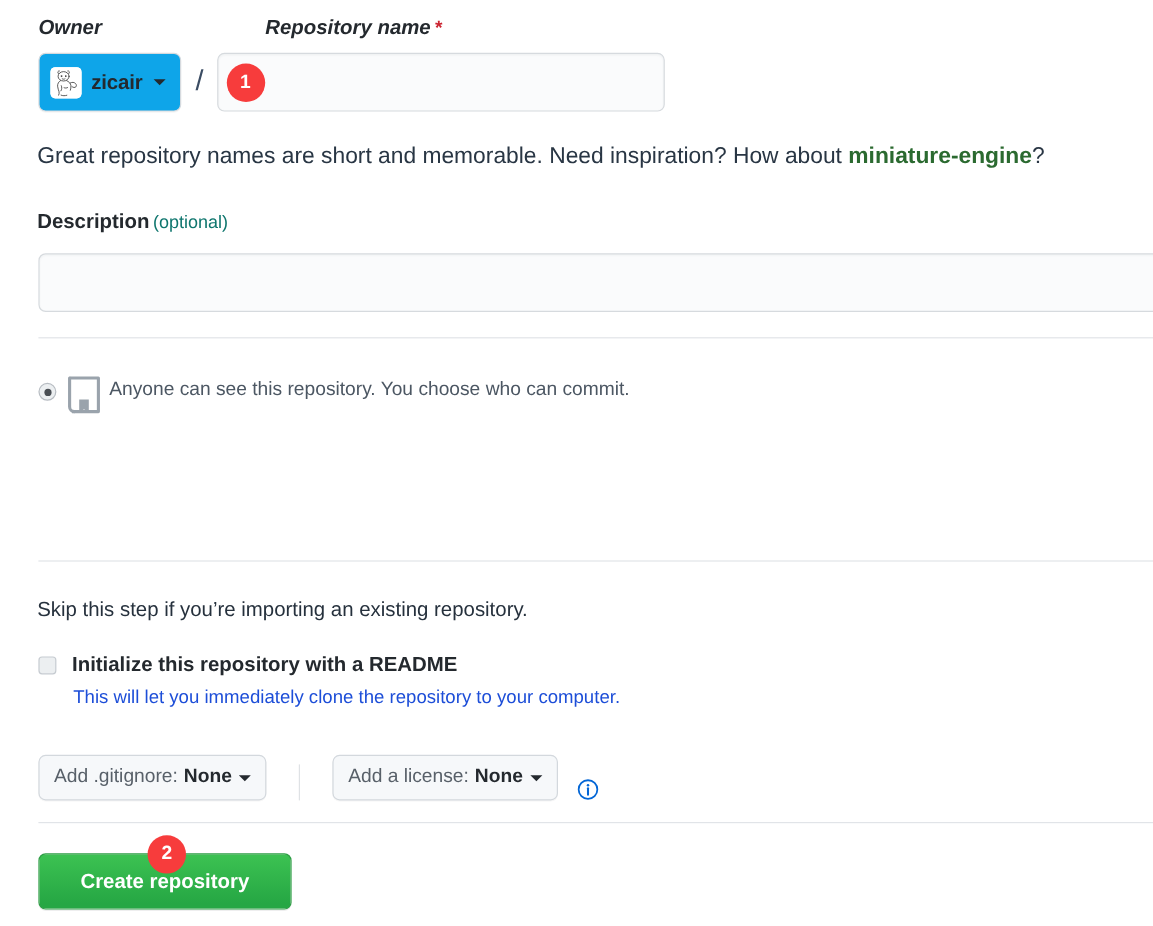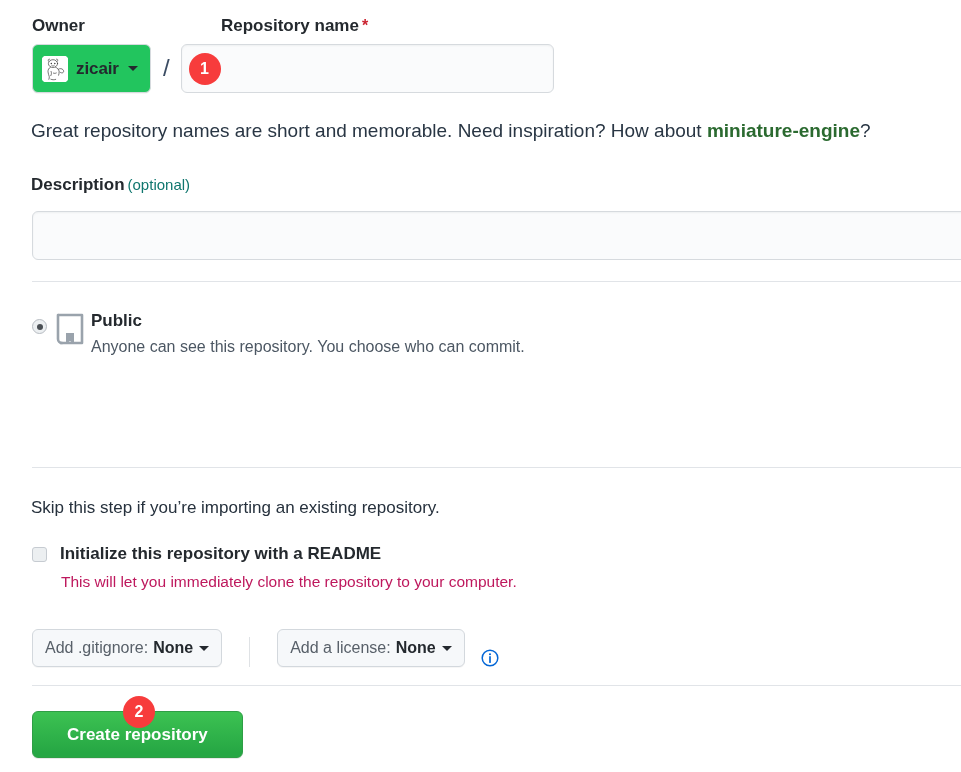--- a/index.html
+++ b/index.html
@@ -26,22 +26,23 @@
 
   
   .name-row {
     position: absolute;
     left: 32px;
     top: 10px;
     width: 929px;
   }
   .labels {
     display: flex;
-    align-items: flex-end;
+    align-items: center;
     height: 26px;
+    font-style: italic;
   }
   .label-owner {
     font-size: 17px;
     font-weight: 600;
     color: #24292e;
     width: 189px;
     line-height: 20px;
   }
   .label-reponame {
     font-size: 17px;
@@ -61,21 +62,21 @@
     display: flex;
     align-items: center;
     margin-top: 8px;
   }
   .owner-btn {
     display: flex;
     align-items: center;
     gap: 8px;
     height: 49px;
     padding: 0 12px 0 9px;
-    background: #22c55e;
+    background: #0ea5e9;
     border: 1px solid #d6dade;
     border-radius: 6px;
     cursor: pointer;
     box-shadow: 0 1px 0 rgba(27,31,35,0.04);
   }
   .avatar {
     width: 26px;
     height: 26px;
     border-radius: 4px;
     background: #ffffff;
@@ -271,21 +272,21 @@
   }
   .readme-texts { margin-left: 13px; }
   .readme-title {
     font-size: 17px;
     font-weight: 600;
     color: #24292e;
     line-height: 20px;
   }
   .readme-sub {
     font-size: 15.5px;
-    color: #be185d;
+    color: #1d4ed8;
     line-height: 20px;
     margin-top: 8px;
     margin-left: 1px;
   }
 
   
   .opts-row {
     position: absolute;
     left: 32px;
     top: 629px;
@@ -414,21 +415,20 @@
     <div class="vis-row">
       <div class="radio checked"></div>
       <div class="vis-icon">
         <svg width="34" height="36" viewBox="0 0 34 36" xmlns="http://www.w3.org/2000/svg" aria-hidden="true">
           <path d="M6 2 h24 v28 h-22" fill="none" stroke="#9aa3ac" stroke-width="2.6" stroke-linejoin="round"></path>
           <path d="M6 2 v24 a4 4 0 0 0 4 4" fill="none" stroke="#9aa3ac" stroke-width="2.6" stroke-linecap="round"></path>
           <path d="M14 20 h8 v11 l-4 -3 l-4 3 z" fill="#9aa3ac"></path>
         </svg>
       </div>
       <div class="vis-text">
-        <div class="vis-title">Public</div>
         <div class="vis-desc">Anyone can see this repository. You choose who can commit.</div>
       </div>
     </div>
 
   </div>
 
   <div class="divider div-2"></div>
 
   <div class="skip">Skip this step if you’re importing an existing repository.</div>
 

